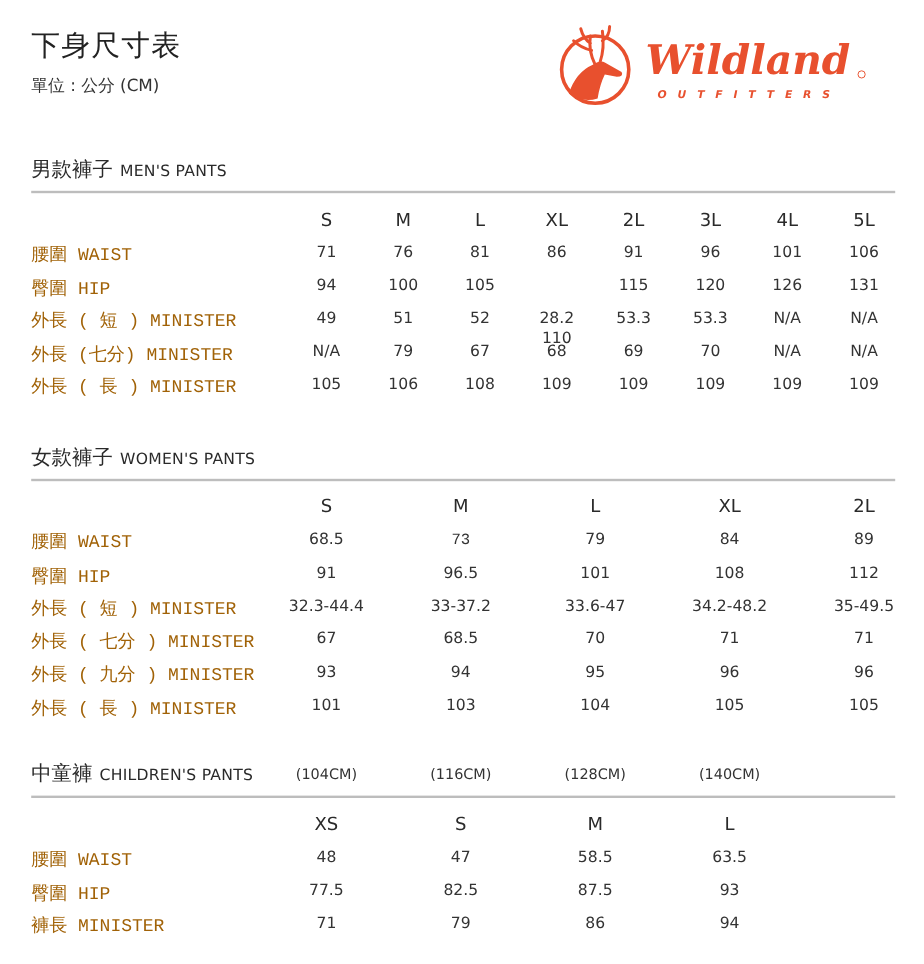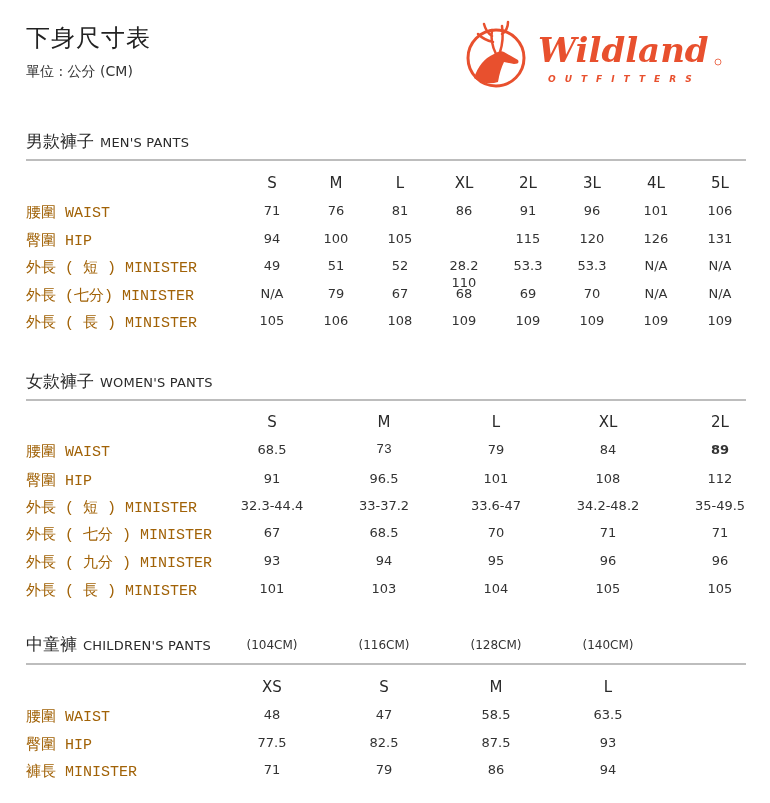--- a/index.html
+++ b/index.html
@@ -106,21 +106,21 @@
     <div class="abs cell hdr" style="left:272px;top:413px;">S</div>
     <div class="abs cell hdr" style="left:384px;top:413px;">M</div>
     <div class="abs cell hdr" style="left:496px;top:413px;">L</div>
     <div class="abs cell hdr" style="left:608px;top:413px;">XL</div>
     <div class="abs cell hdr" style="left:720px;top:413px;">2L</div>
     <div class="abs row-label" style="top:442px;">腰圍 WAIST</div>
     <div class="abs cell" style="left:272px;top:442px;">68.5</div>
     <div class="abs cell" style="left:384px;top:442px;font-family:Liberation Mono, monospace;">73</div>
     <div class="abs cell" style="left:496px;top:442px;">79</div>
     <div class="abs cell" style="left:608px;top:442px;">84</div>
-    <div class="abs cell" style="left:720px;top:442px;font-weight:bold;">89</div>
+    <div class="abs cell" style="left:720px;top:442px;">89</div>
     <div class="abs row-label" style="top:471px;">臀圍 HIP</div>
     <div class="abs cell" style="left:272px;top:471px;">91</div>
     <div class="abs cell" style="left:384px;top:471px;">96.5</div>
     <div class="abs cell" style="left:496px;top:471px;">101</div>
     <div class="abs cell" style="left:608px;top:471px;">108</div>
     <div class="abs cell" style="left:720px;top:471px;">112</div>
     <div class="abs row-label" style="top:498px;">外長 ( 短 ) MINISTER</div>
     <div class="abs cell" style="left:272px;top:498px;">32.3-44.4</div>
     <div class="abs cell" style="left:384px;top:498px;">33-37.2</div>
     <div class="abs cell" style="left:496px;top:498px;">33.6-47</div>

